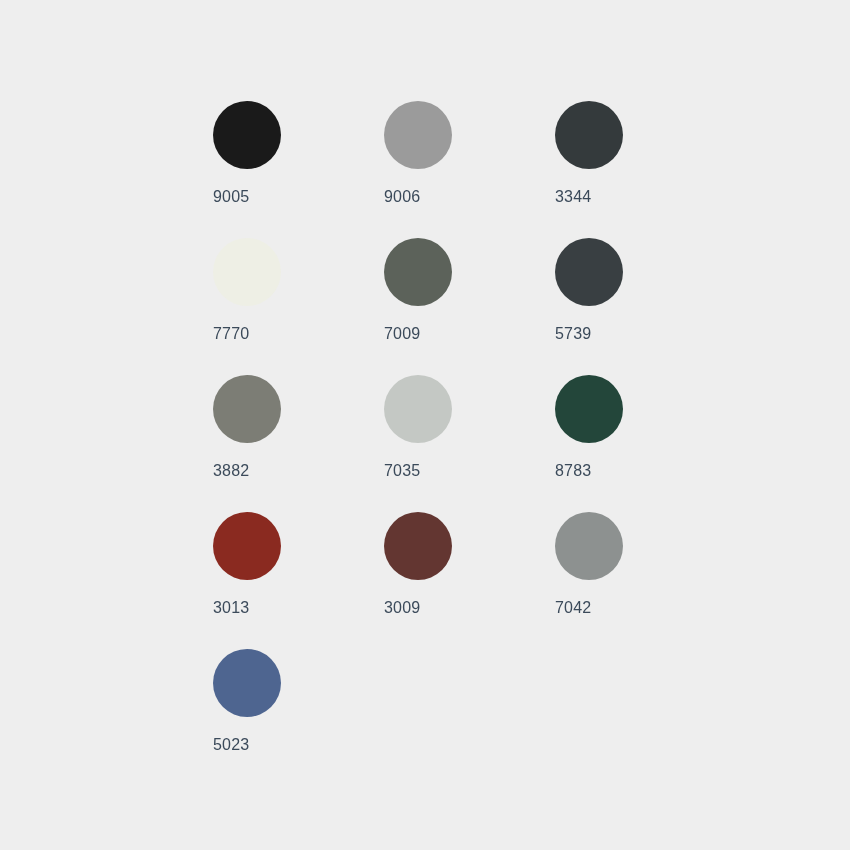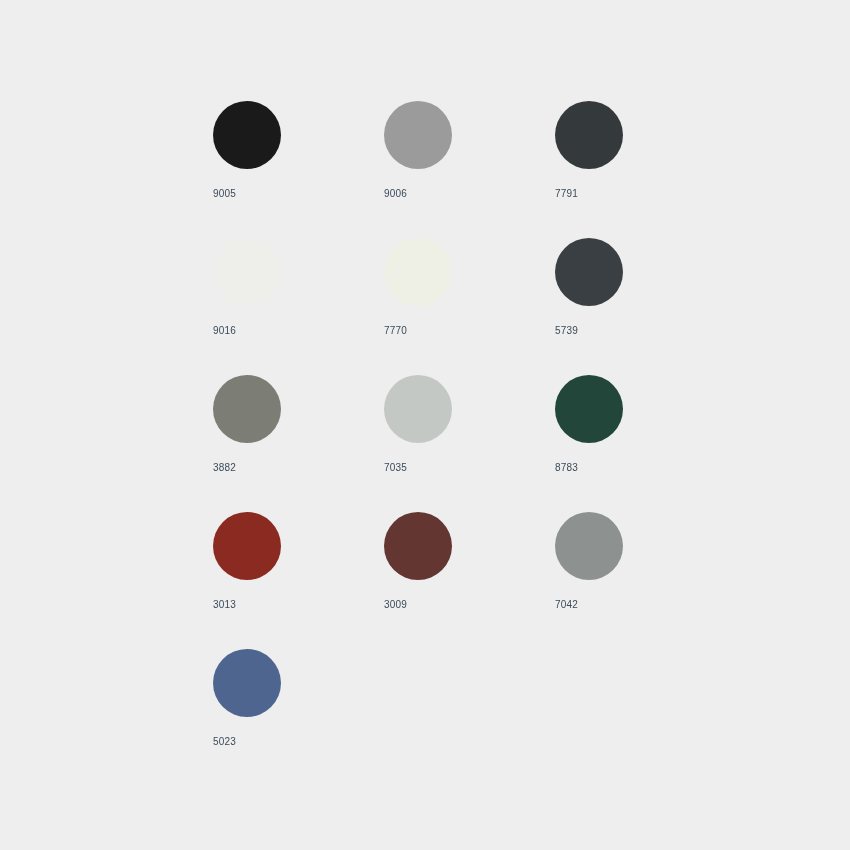--- a/index.html
+++ b/index.html
@@ -27,50 +27,50 @@
     align-items: flex-start;
   }
   .swatch-dot {
     width: 68px;
     height: 68px;
     border-radius: 50%;
     display: block;
   }
   .swatch-label {
     margin-top: 20px;
-    font-size: 10px;
+    font-size: 16px;
     line-height: 1;
     color: #3b4a5a;
     letter-spacing: 0.2px;
     font-family: "Liberation Sans", sans-serif;
   }
 </style>
 </head>
 <body style="background: rgb(238, 238, 238);">
 
 <div class="palette">
     <div class="swatch-cell">
       <span class="swatch-dot" style="background: rgb(26, 26, 26);"></span>
       <span class="swatch-label">9005</span>
     </div>
     <div class="swatch-cell">
       <span class="swatch-dot" style="background: rgb(155, 155, 155);"></span>
       <span class="swatch-label">9006</span>
     </div>
     <div class="swatch-cell">
       <span class="swatch-dot" style="background: rgb(52, 58, 60);"></span>
-      <span class="swatch-label">7791</span>
-    </div>
-    <div class="swatch-cell">
-      <span class="swatch-dot" style="background: rgb(238, 239, 234);"></span>
-      <span class="swatch-label">9016</span>
+      <span class="swatch-label">3344</span>
     </div>
     <div class="swatch-cell">
       <span class="swatch-dot" style="background: rgb(238, 239, 229);"></span>
       <span class="swatch-label">7770</span>
+    </div>
+    <div class="swatch-cell">
+      <span class="swatch-dot" style="background: rgb(92, 98, 90);"></span>
+      <span class="swatch-label">7009</span>
     </div>
     <div class="swatch-cell">
       <span class="swatch-dot" style="background: rgb(57, 63, 66);"></span>
       <span class="swatch-label">5739</span>
     </div>
     <div class="swatch-cell">
       <span class="swatch-dot" style="background: rgb(124, 125, 117);"></span>
       <span class="swatch-label">3882</span>
     </div>
     <div class="swatch-cell">

